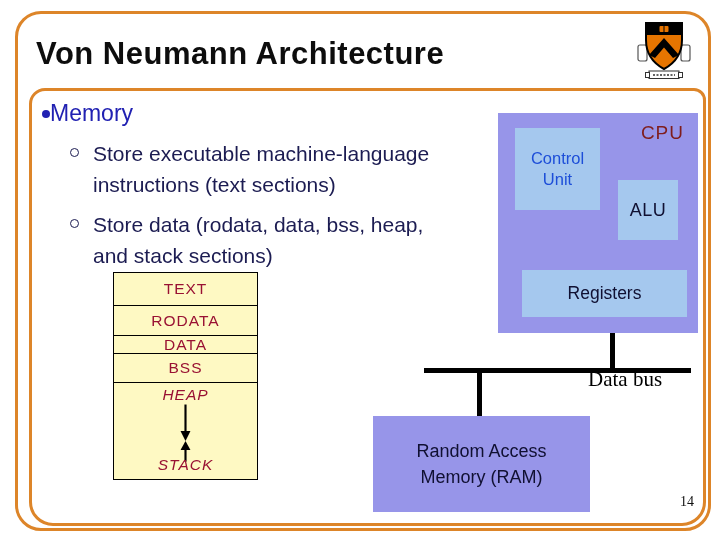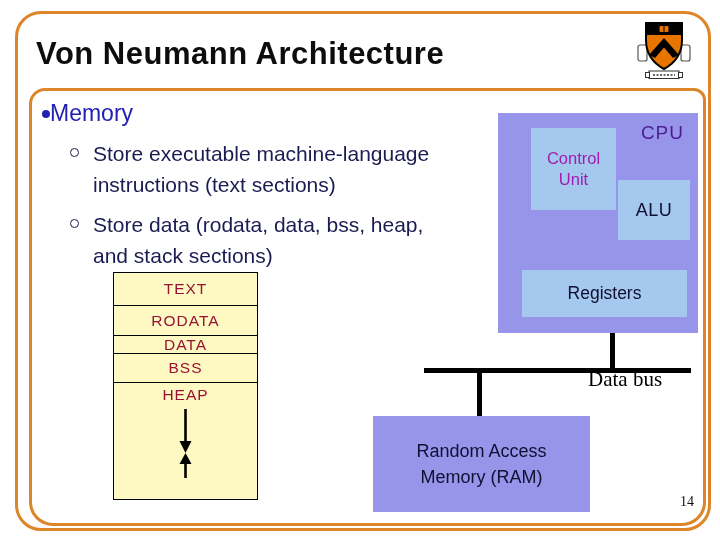--- a/index.html
+++ b/index.html
@@ -30,34 +30,34 @@
               margin-top:10px;margin-right:14px;flex-shrink:0;}
   .sub-text{font-size:21px;line-height:31px;color:#1C1C52;}
   .sub-text span{display:block;}
 
   
   .mem-col{position:absolute;left:113px;top:272px;width:145px;}
   .mem-sec{box-sizing:border-box;width:145px;border:1px solid #000;background:#fef9c3;
            display:flex;align-items:center;justify-content:center;
            color:#991133;font-size:15.5px;letter-spacing:1px;}
   .mem-sec + .mem-sec{margin-top:-1px;}
-  .mem-big{height:118px;position:relative;display:block;}
+  .mem-big{height:98px;position:relative;display:block;font-style:italic;}
   .heap-label{position:absolute;top:3px;left:0;width:100%;text-align:center;
               color:#991133;font-size:15.5px;letter-spacing:1px;}
   .stack-label{position:absolute;bottom:5px;left:0;width:100%;text-align:center;
                color:#991133;font-size:15.5px;letter-spacing:1px;}
   .grow-arrows{position:absolute;left:0;top:0;width:100%;height:100%;}
 
   
   .cpu{position:absolute;left:498px;top:113px;width:200px;height:220px;background:#9795E9;}
-  .cpu-label{position:absolute;right:14px;top:9px;font-size:19px;color:#4c1d95;letter-spacing:1px;}
+  .cpu-label{position:absolute;right:14px;top:9px;font-size:19px;color:#7f1d1d;letter-spacing:1px;}
   .cu-box{position:absolute;left:17px;top:15px;width:85px;height:82px;background:#A5C8EE;
           display:flex;align-items:center;justify-content:center;text-align:center;
-          font-size:16.5px;line-height:1.3;color:#a21caf;margin-left:16px;}
-  .alu-box{position:absolute;left:120px;top:67px;width:72px;height:60px;background:#A5C8EE;
+          font-size:16.5px;line-height:1.3;color:#1d4ed8;}
+  .alu-box{position:absolute;left:120px;top:67px;width:60px;height:60px;background:#A5C8EE;
            box-sizing:border-box;display:flex;align-items:center;justify-content:center;
            font-size:18px;color:#101032;letter-spacing:0.5px;}
   .reg-box{position:absolute;left:24px;top:157px;width:165px;height:47px;background:#A5C8EE;
            display:flex;align-items:center;justify-content:center;font-size:17.5px;color:#101032;}
 
   
   .vline-cpu{position:absolute;left:610px;top:333px;width:5px;height:38px;background:#000;}
   .hbus{position:absolute;left:424px;top:368px;width:267px;height:5px;background:#000;}
   .vline-ram{position:absolute;left:477px;top:372px;width:5px;height:45px;background:#000;}
   .bus-label{position:absolute;left:588px;top:367px;font-family:"Liberation Serif",serif;
@@ -132,20 +132,21 @@
       <span>BSS</span>
     </div>
     <div class="mem-sec mem-big">
       <div class="heap-label">HEAP</div>
       <svg class="grow-arrows" viewBox="0 0 143 116">
         <line x1="71.5" y1="26" x2="71.5" y2="60" stroke="#000" stroke-width="2.6"></line>
         <polygon points="65.5,58 77.5,58 71.5,70" fill="#000"></polygon>
         <polygon points="71.5,70 65.5,81 77.5,81" fill="#000"></polygon>
         <line x1="71.5" y1="80" x2="71.5" y2="95" stroke="#000" stroke-width="2.6"></line>
       </svg>
+      <div class="stack-label">STACK</div>
     </div>
   </div>
 
   <div class="cpu">
     <div class="cpu-label">CPU</div>
     <div class="cu-box">Control Unit</div>
     <div class="alu-box">ALU</div>
     <div class="reg-box">Registers</div>
   </div>
 

